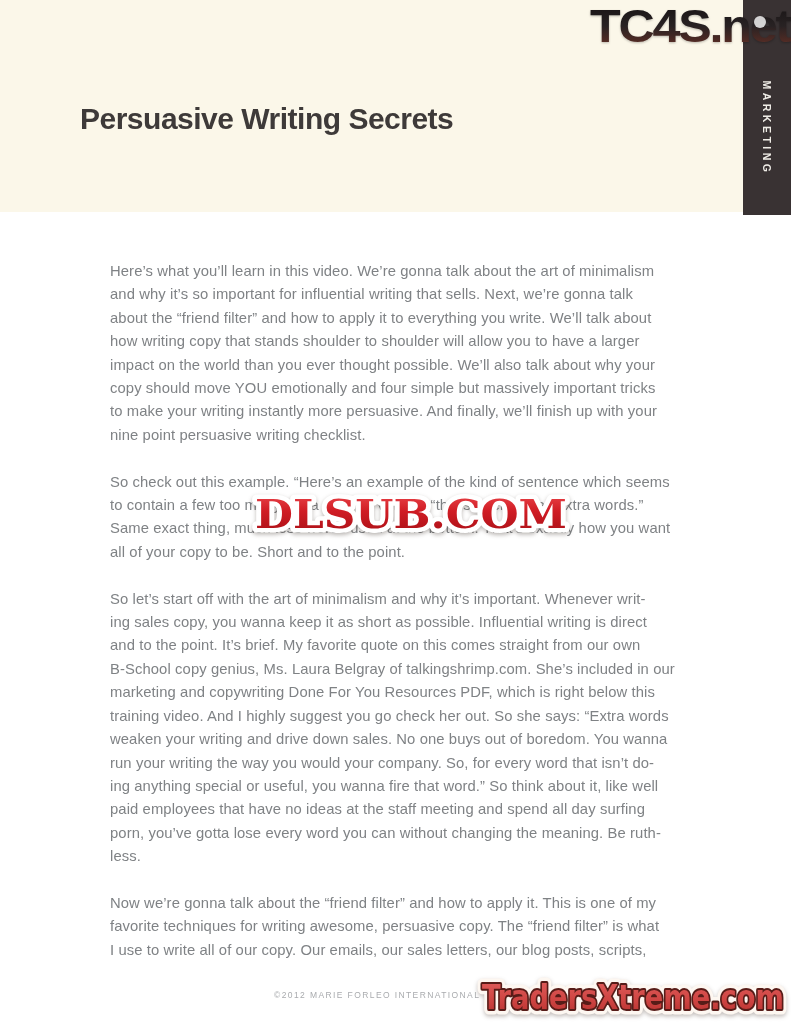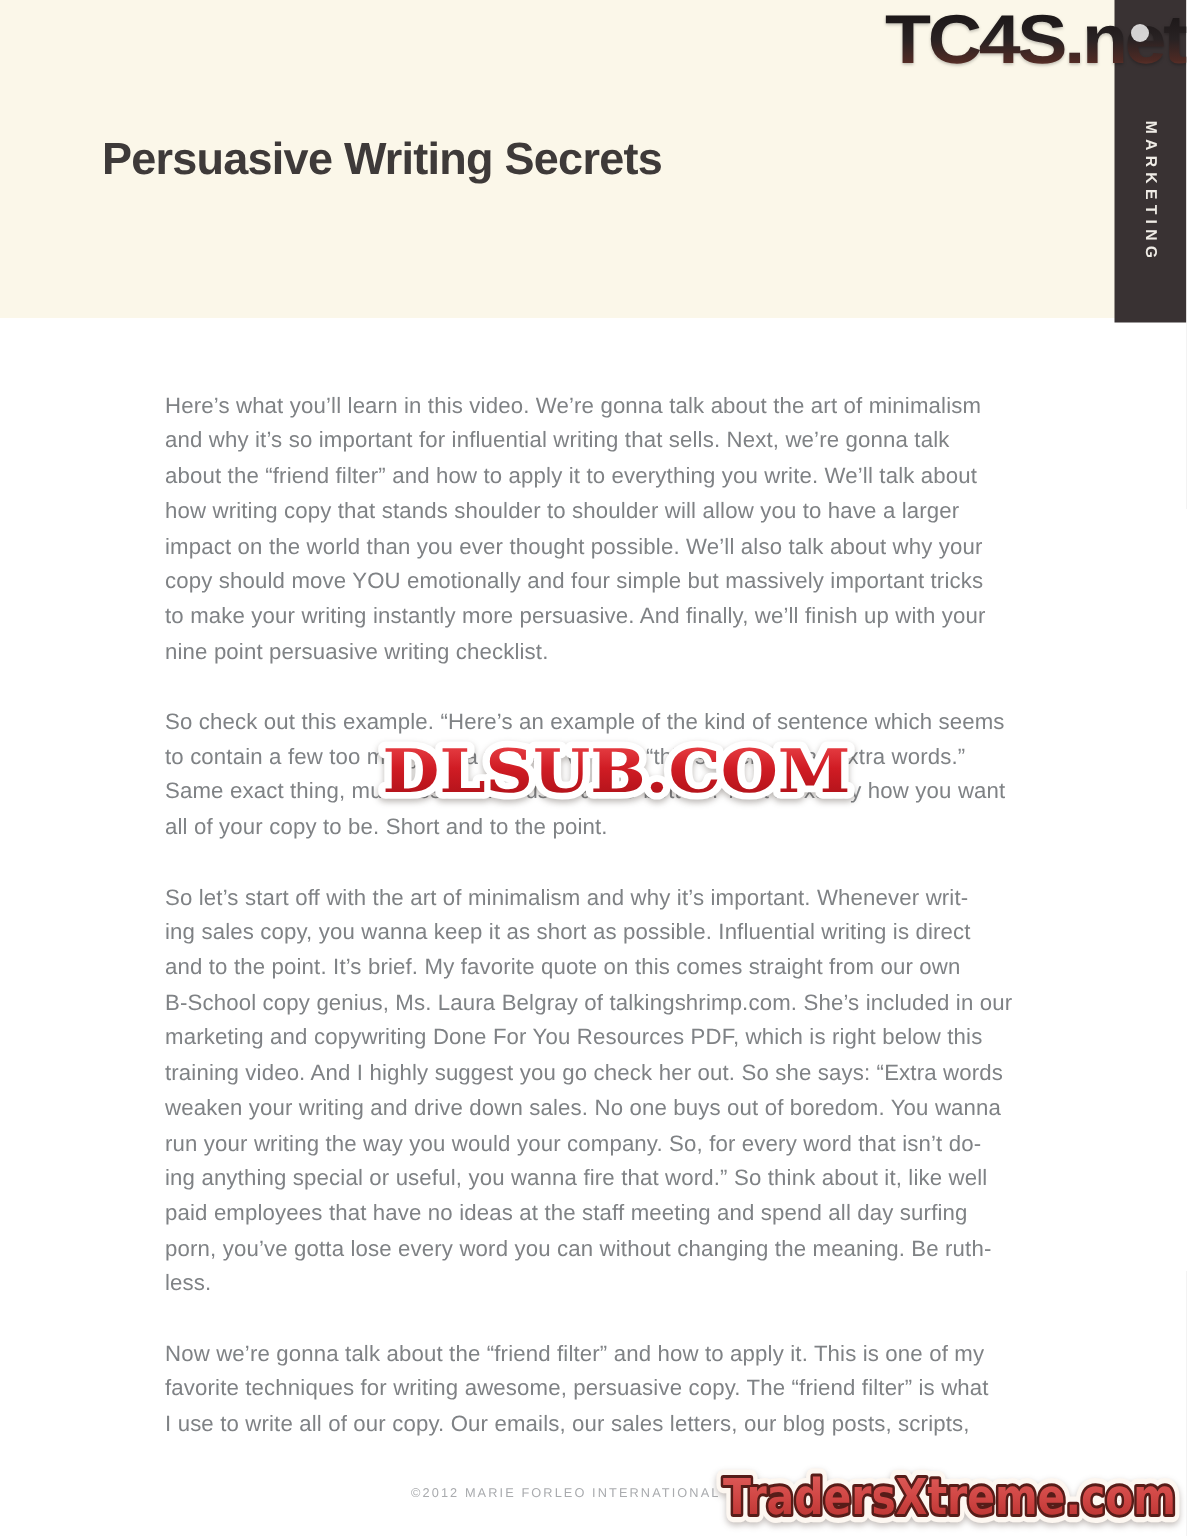--- a/index.html
+++ b/index.html
@@ -22,21 +22,21 @@
     transform-origin:center;
     white-space:nowrap;
     color:#efece6;font-size:10.5px;font-weight:bold;letter-spacing:3.5px;
   }
   .tc4s{
     position:absolute;right:-3px;top:1px;width:206px;height:52px;
     filter:drop-shadow(0 1px 1px rgba(0,0,0,0.25));
   }
   .title-block{position:absolute;left:68px;top:90px;color:#3e3a39;}
   .page-title{
-    margin:0;font-size:30px;font-weight:bold;letter-spacing:-0.5px;
+    margin:12px;font-size:30px;font-weight:bold;letter-spacing:-0.5px;
     color:#3e3a39;
   }
   .transcript-label{
     margin:8px 0 0 1px;font-size:11px;font-weight:bold;letter-spacing:2.8px;
     color:#3e3a39;
   }
   .content{
     position:absolute;left:110px;top:260px;width:580px;
   }
   .content p{

